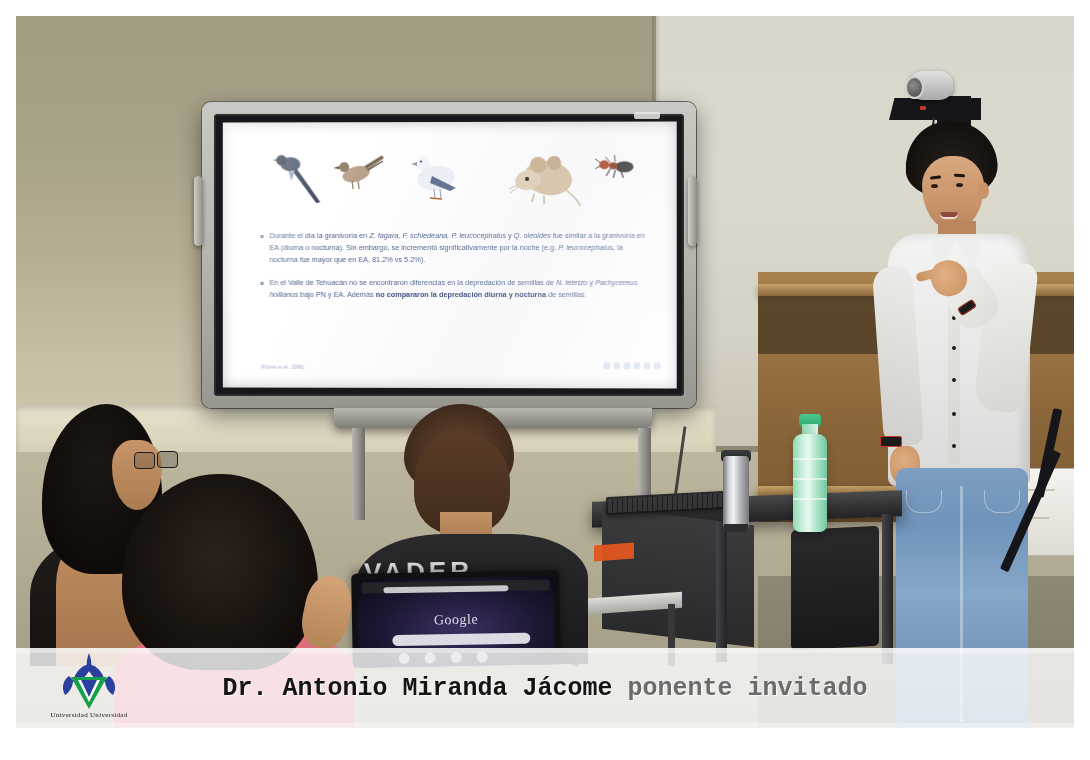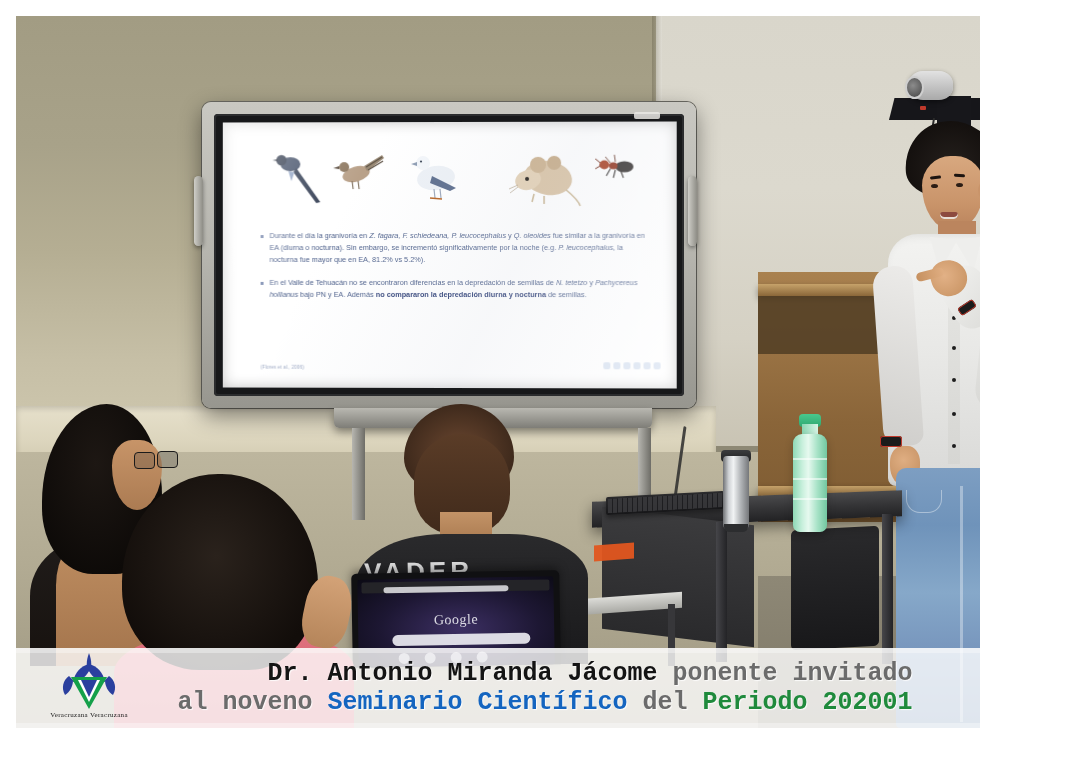--- a/index.html
+++ b/index.html
@@ -6,21 +6,21 @@
   html,body{margin:0;padding:0;background:#ffffff;}
   body{font-family:"Liberation Sans",sans-serif;}
 
   .canvas{
     position:relative;width:1090px;height:760px;overflow:hidden;
     background:#ffffff;
   }
 
   
   .photo{
-    position:absolute;left:16px;top:16px;width:964px;height:712px;
+    position:absolute;left:16px;top:16px;width:1058px;height:712px;
     overflow:hidden;background:#8d8874;
   }
 
   
   .wall-upper{
     position:absolute;left:0;top:0;width:100%;height:430px;
     background:linear-gradient(180deg,#a29c83 0%,#a8a289 30%,#b5ae93 55%,#c6bfa6 80%,#cfc8af 100%);
   }
   .wall-right{
     position:absolute;left:640px;top:0;width:418px;height:430px;
@@ -704,34 +704,31 @@
 
   </div>
 
   <div class="caption">
     <div class="caption-edge-top"></div>
     <div class="caption-edge-bottom"></div>
     <div class="caption-text">
       <div class="cap-line">
         <span class="cap-name">Dr. Antonio Miranda Jácome</span><span class="cap-grey"> ponente invitado</span>
       </div>
-      <div class="cap-line">
-        <span class="cap-grey">al noveno </span><span class="cap-blue">Seminario Científico</span><span class="cap-grey"> del </span><span class="cap-green">Periodo 202001</span>
-      </div>
     </div>
   </div>
 
   <div class="logo-uv">
     <svg width="64" height="58" viewBox="0 0 64 58" style="display:block;margin:0 auto">
       <path d="M32 1 C29 9 29 15 32 20 C35 15 35 9 32 1 Z" fill="#2b3f9e"></path>
       <path d="M32 12 C24 14 18 20 16 30 C22 30 28 26 32 19 Z" fill="#2b3f9e"></path>
       <path d="M32 12 C40 14 46 20 48 30 C42 30 36 26 32 19 Z" fill="#2b3f9e"></path>
       <path d="M12 24 C6 28 4 36 8 43 C13 40 16 34 16 28 Z" fill="#2b3f9e"></path>
       <path d="M52 24 C58 28 60 36 56 43 C51 40 48 34 48 28 Z" fill="#2b3f9e"></path>
       <path d="M14 25 L50 25 L32 57 Z" fill="#14a04a"></path>
       <path d="M21 28 L43 28 L32 50 Z" fill="#ffffff"></path>
       <path d="M24 28 L40 28 L32 45 Z" fill="#2b3f9e"></path>
     </svg>
-    <div class="logo-uv-label">Veracruzana Veracruzana</div>
+    <div class="logo-uv-label">Universidad Universidad</div>
   </div>
 
 
 </div>
 
 </body></html>

